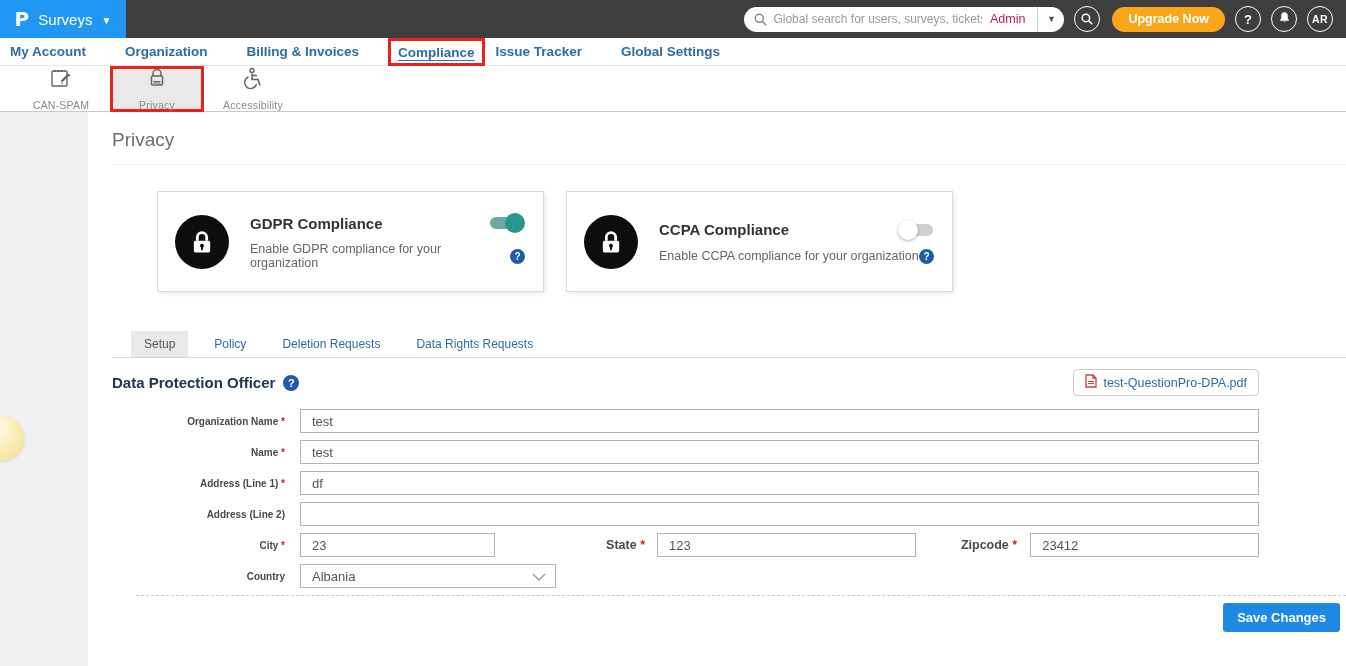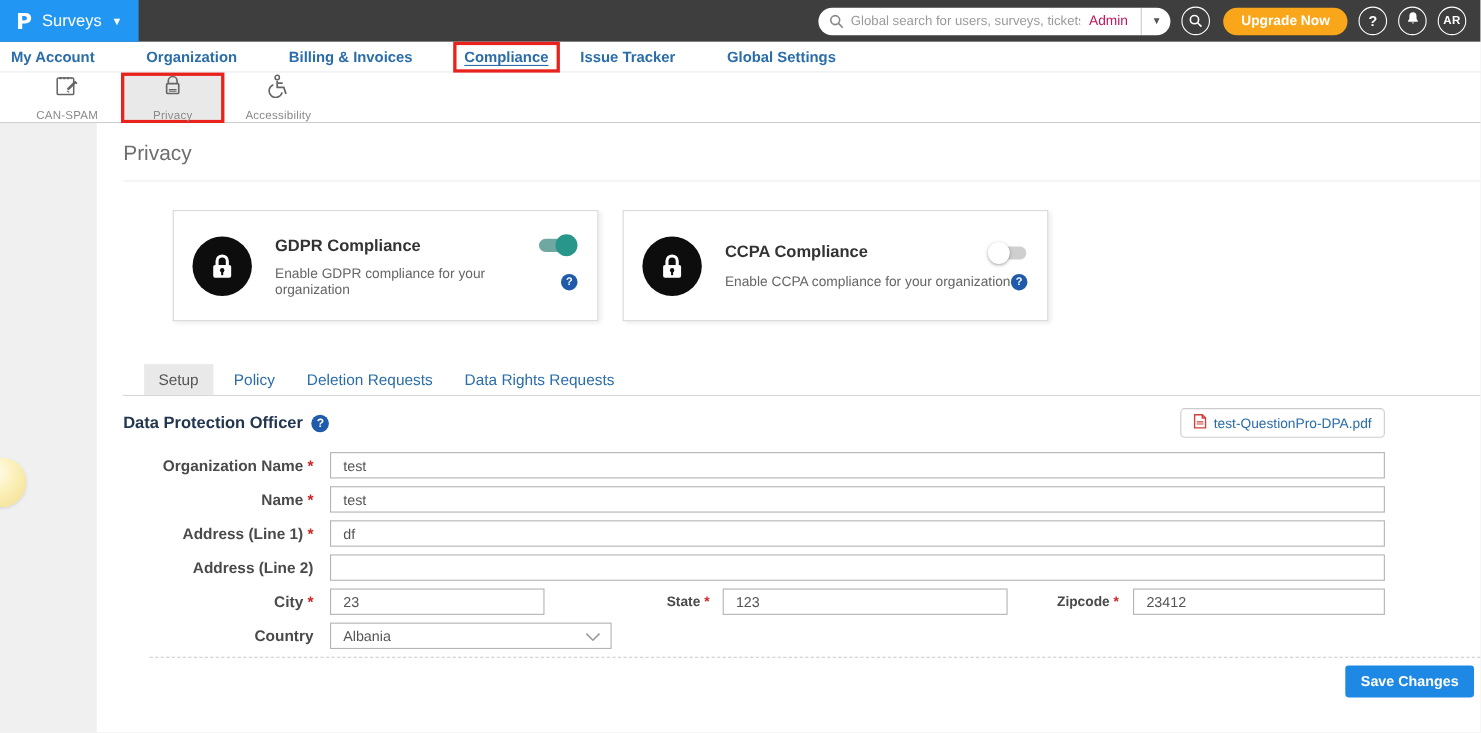--- a/index.html
+++ b/index.html
@@ -27,21 +27,21 @@
     display:flex; align-items:center; justify-content:center; color:#fff; margin-left:10px;
     cursor:pointer; flex-shrink:0; }
   .circle-btn.qmark { font-size:13px; font-weight:bold; }
   .circle-btn.avatar { font-size:10.5px; font-weight:bold; letter-spacing:.3px; margin-right:13px; }
   .upgrade-btn { height:25px; background:#f9a61a; color:#fff; border:none; border-radius:13px;
     font-size:12.5px; font-weight:bold; padding:0 16px; margin-left:12px; cursor:pointer;
     font-family:"Liberation Sans", sans-serif; }
 
   
   .nav-row { height:28px; background:#fff; display:flex; align-items:center;
-    padding-left:10px; border-bottom:1px solid #e3e9f0;gap:8px; }
+    padding-left:10px; border-bottom:1px solid #e3e9f0; }
   .nav-item { font-size:13.5px; font-weight:bold; color:#2a6da9; margin-right:39px;
     cursor:pointer; white-space:nowrap; }
   .nav-item.active { text-decoration:underline; text-underline-offset:3px; }
   .nav-wrap { position:relative; margin-right:21px; }
   .nav-wrap .nav-item { margin-right:0; }
   .red-frame { position:absolute; left:-10px; right:-10px; top:-5px; bottom:-5px;
     border:3px solid #e8231d; pointer-events:none; }
 
   
   .subnav-row { height:46px; background:#fff; border-bottom:1px solid #c9c9c9;
@@ -79,36 +79,36 @@
   .switch .track { position:absolute; left:1px; top:4px; width:34px; height:12px; border-radius:6px; }
   .switch .knob { position:absolute; top:0; width:20px; height:20px; border-radius:50%; }
   .switch.on .track { background:#6fa8a0; }
   .switch.on .knob { right:0; background:#28968a; }
   .switch.off .track { background:#cfcfcf; }
   .switch.off .knob { left:0; background:#fff; box-shadow:0 1px 3px rgba(0,0,0,.35); }
 
   
   .tabs { margin-top:39px; display:flex; align-items:flex-end; border-bottom:1px solid #d7d7d7;
     padding-left:19px; }
-  .tab { font-size:14px; padding:6px 10px 6px; color:#2a6da9; cursor:pointer; margin-right:9px; }
+  .tab { font-size:12px; padding:6px 10px 6px; color:#2a6da9; cursor:pointer; margin-right:16px; }
   .tab.active { background:#e9e9e9; color:#555; padding:6px 13px; }
 
   
   .section { padding-right:87px; }
   .dpo-row { margin-top:11px; display:flex; align-items:center; justify-content:space-between; }
   .dpo-left { display:flex; align-items:center; gap:8px; }
   .dpo-title { font-size:15px; font-weight:bold; color:#22364f; }
   .pdf-chip { display:flex; align-items:center; gap:6px; border:1px solid #ccc; border-radius:4px;
     padding:4px 11px; cursor:pointer; background:#fff; }
   .pdf-chip span { font-size:12.5px; color:#2a6da9; }
 
   
   .form { margin-top:13px; }
   .frow { display:flex; align-items:center; margin-bottom:7px; }
-  .flabel { width:188px; text-align:right; padding-right:15px; font-size:14px;
+  .flabel { width:188px; text-align:right; padding-right:15px; font-size:10px;
     font-weight:bold; color:#4a4a4a; flex-shrink:0; white-space:nowrap; }
   .mlabel { text-align:right; font-size:12.5px; font-weight:bold; color:#4a4a4a;
     flex-shrink:0; white-space:nowrap; }
   .req { color:#cc2222; }
   .inp { height:24px; border:1px solid #b3b3b3; background:#fff; font-size:13px; color:#555;
     padding:0 11px; outline:none; font-family:"Liberation Sans", sans-serif; }
   .w-full { flex:1; }
   .sel { height:24px; border:1px solid #b3b3b3; background:#fff; display:flex;
     align-items:center; justify-content:space-between; padding:0 9px 0 11px;
     font-size:13px; color:#555; cursor:pointer; }

